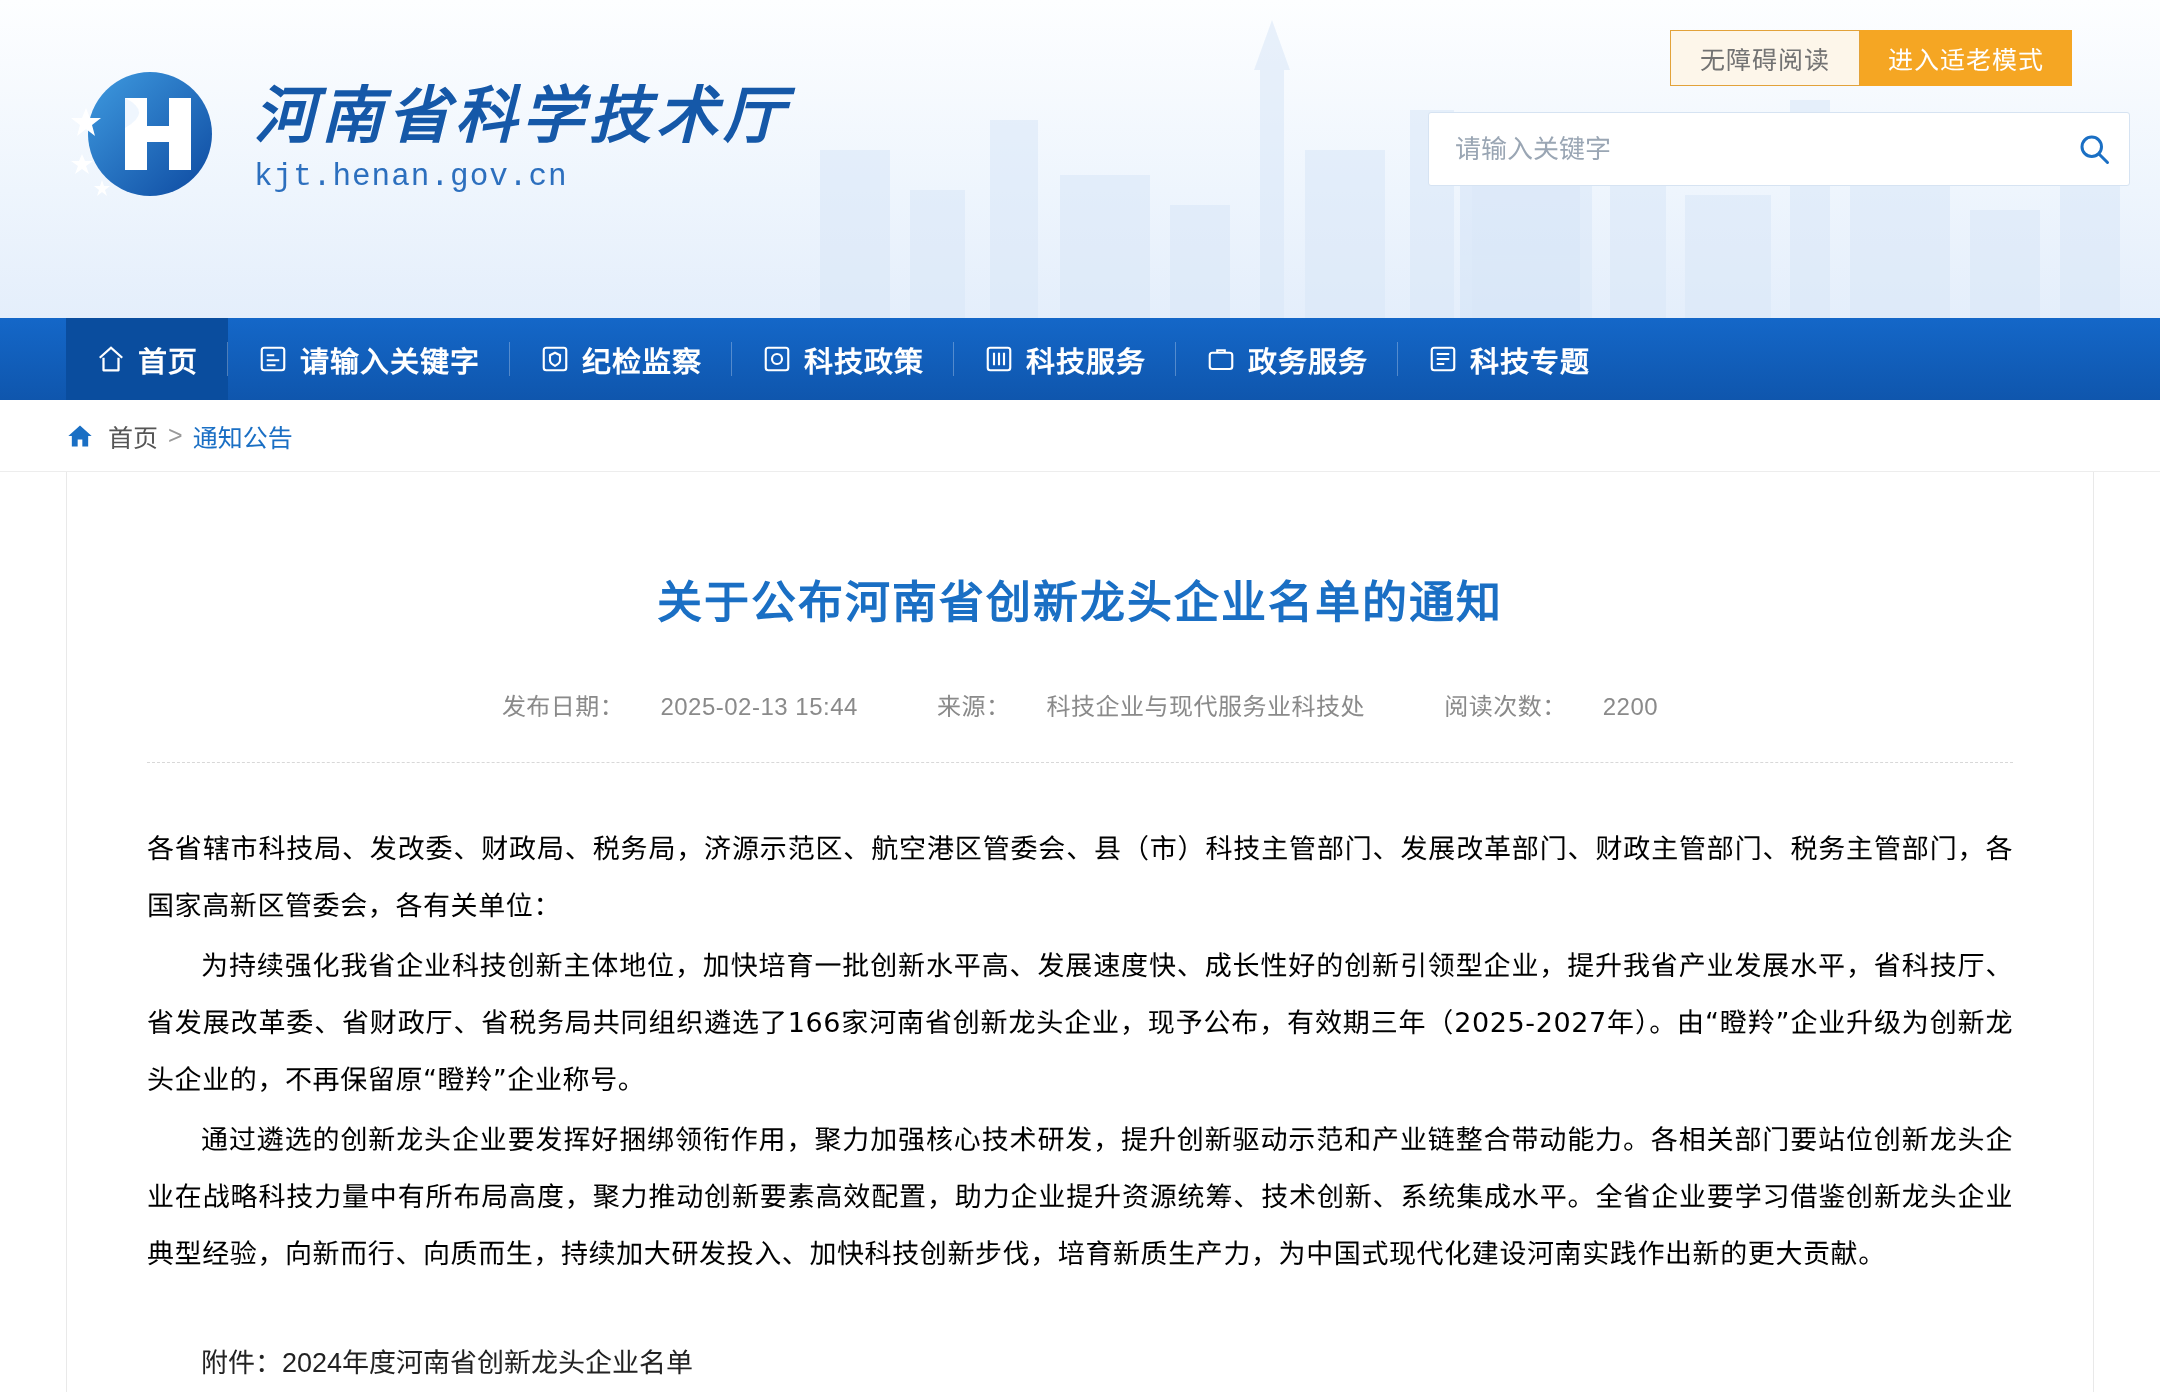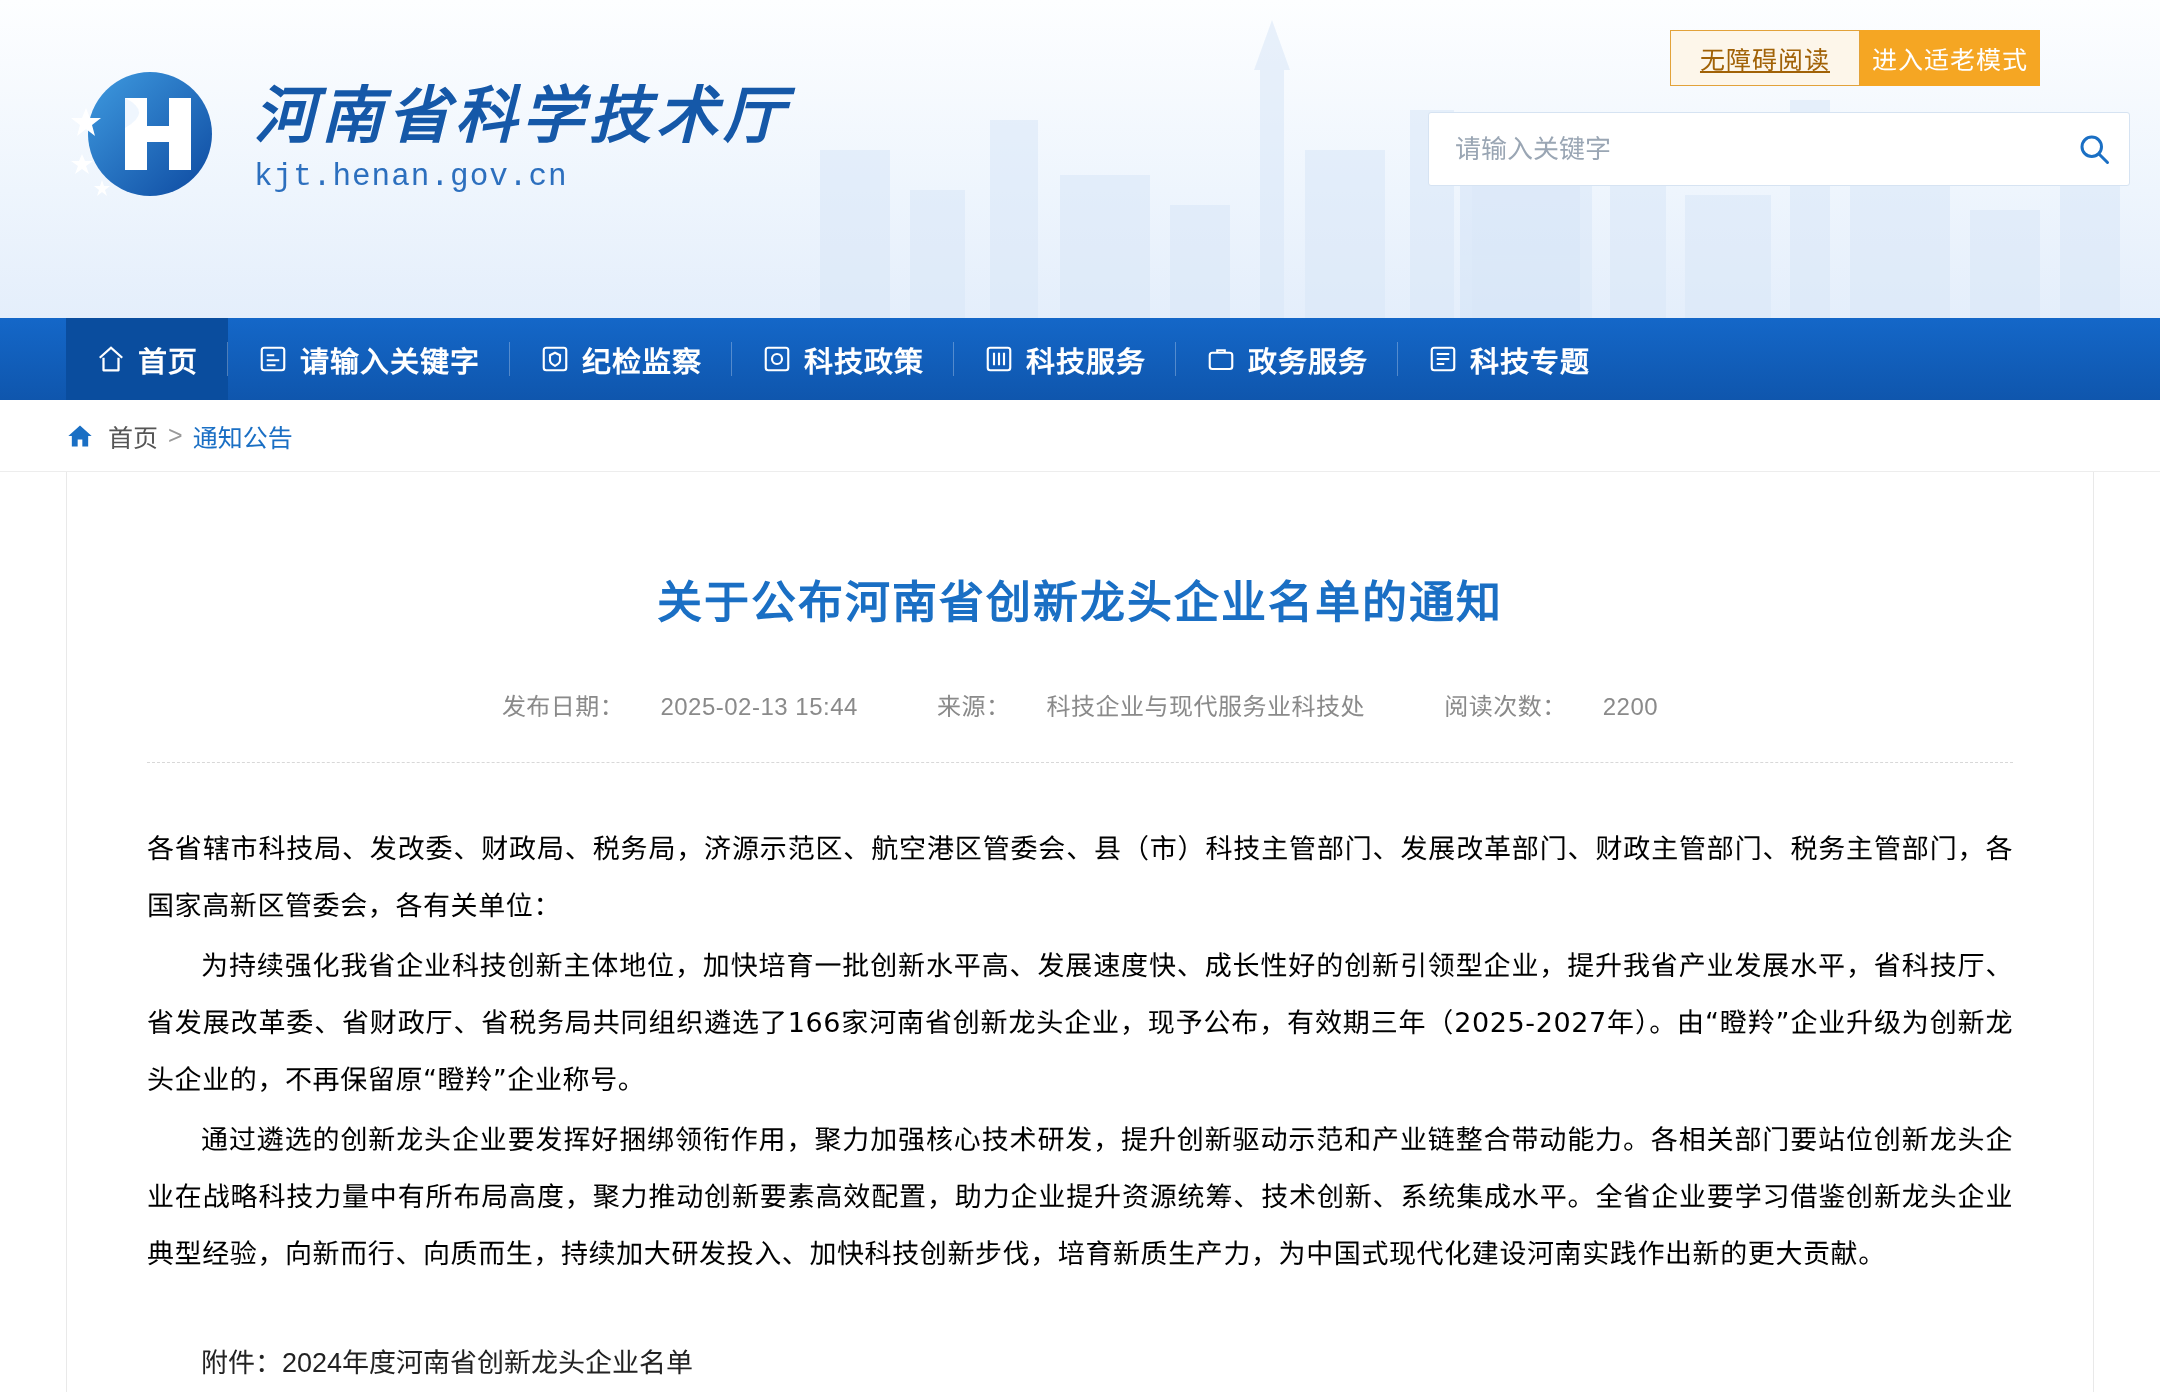--- a/index.html
+++ b/index.html
@@ -29,28 +29,27 @@
   .topbtns {
     position: absolute;
     top: 30px; left: 1670px;
     display: flex;
     z-index: 5;
   }
   .btn-access {
     width: 190px; height: 56px;
     border: 1px solid #e2a23a;
     background: #fdf6ea;
-    color: #a16207;
+    color: #737373;
     font-size: 25px;
     display: flex; align-items: center; justify-content: center;
     letter-spacing: 1px;
-    text-decoration: underline;
   }
   .btn-elder {
-    width: 180px; height: 56px;
+    width: 212px; height: 56px;
     background: #f5a623;
     color: #ffffff;
     font-size: 25px;
     display: flex; align-items: center; justify-content: center;
     letter-spacing: 1px;
   }
 
   .logo-wrap {
     position: absolute;
     left: 62px; top: 62px;

